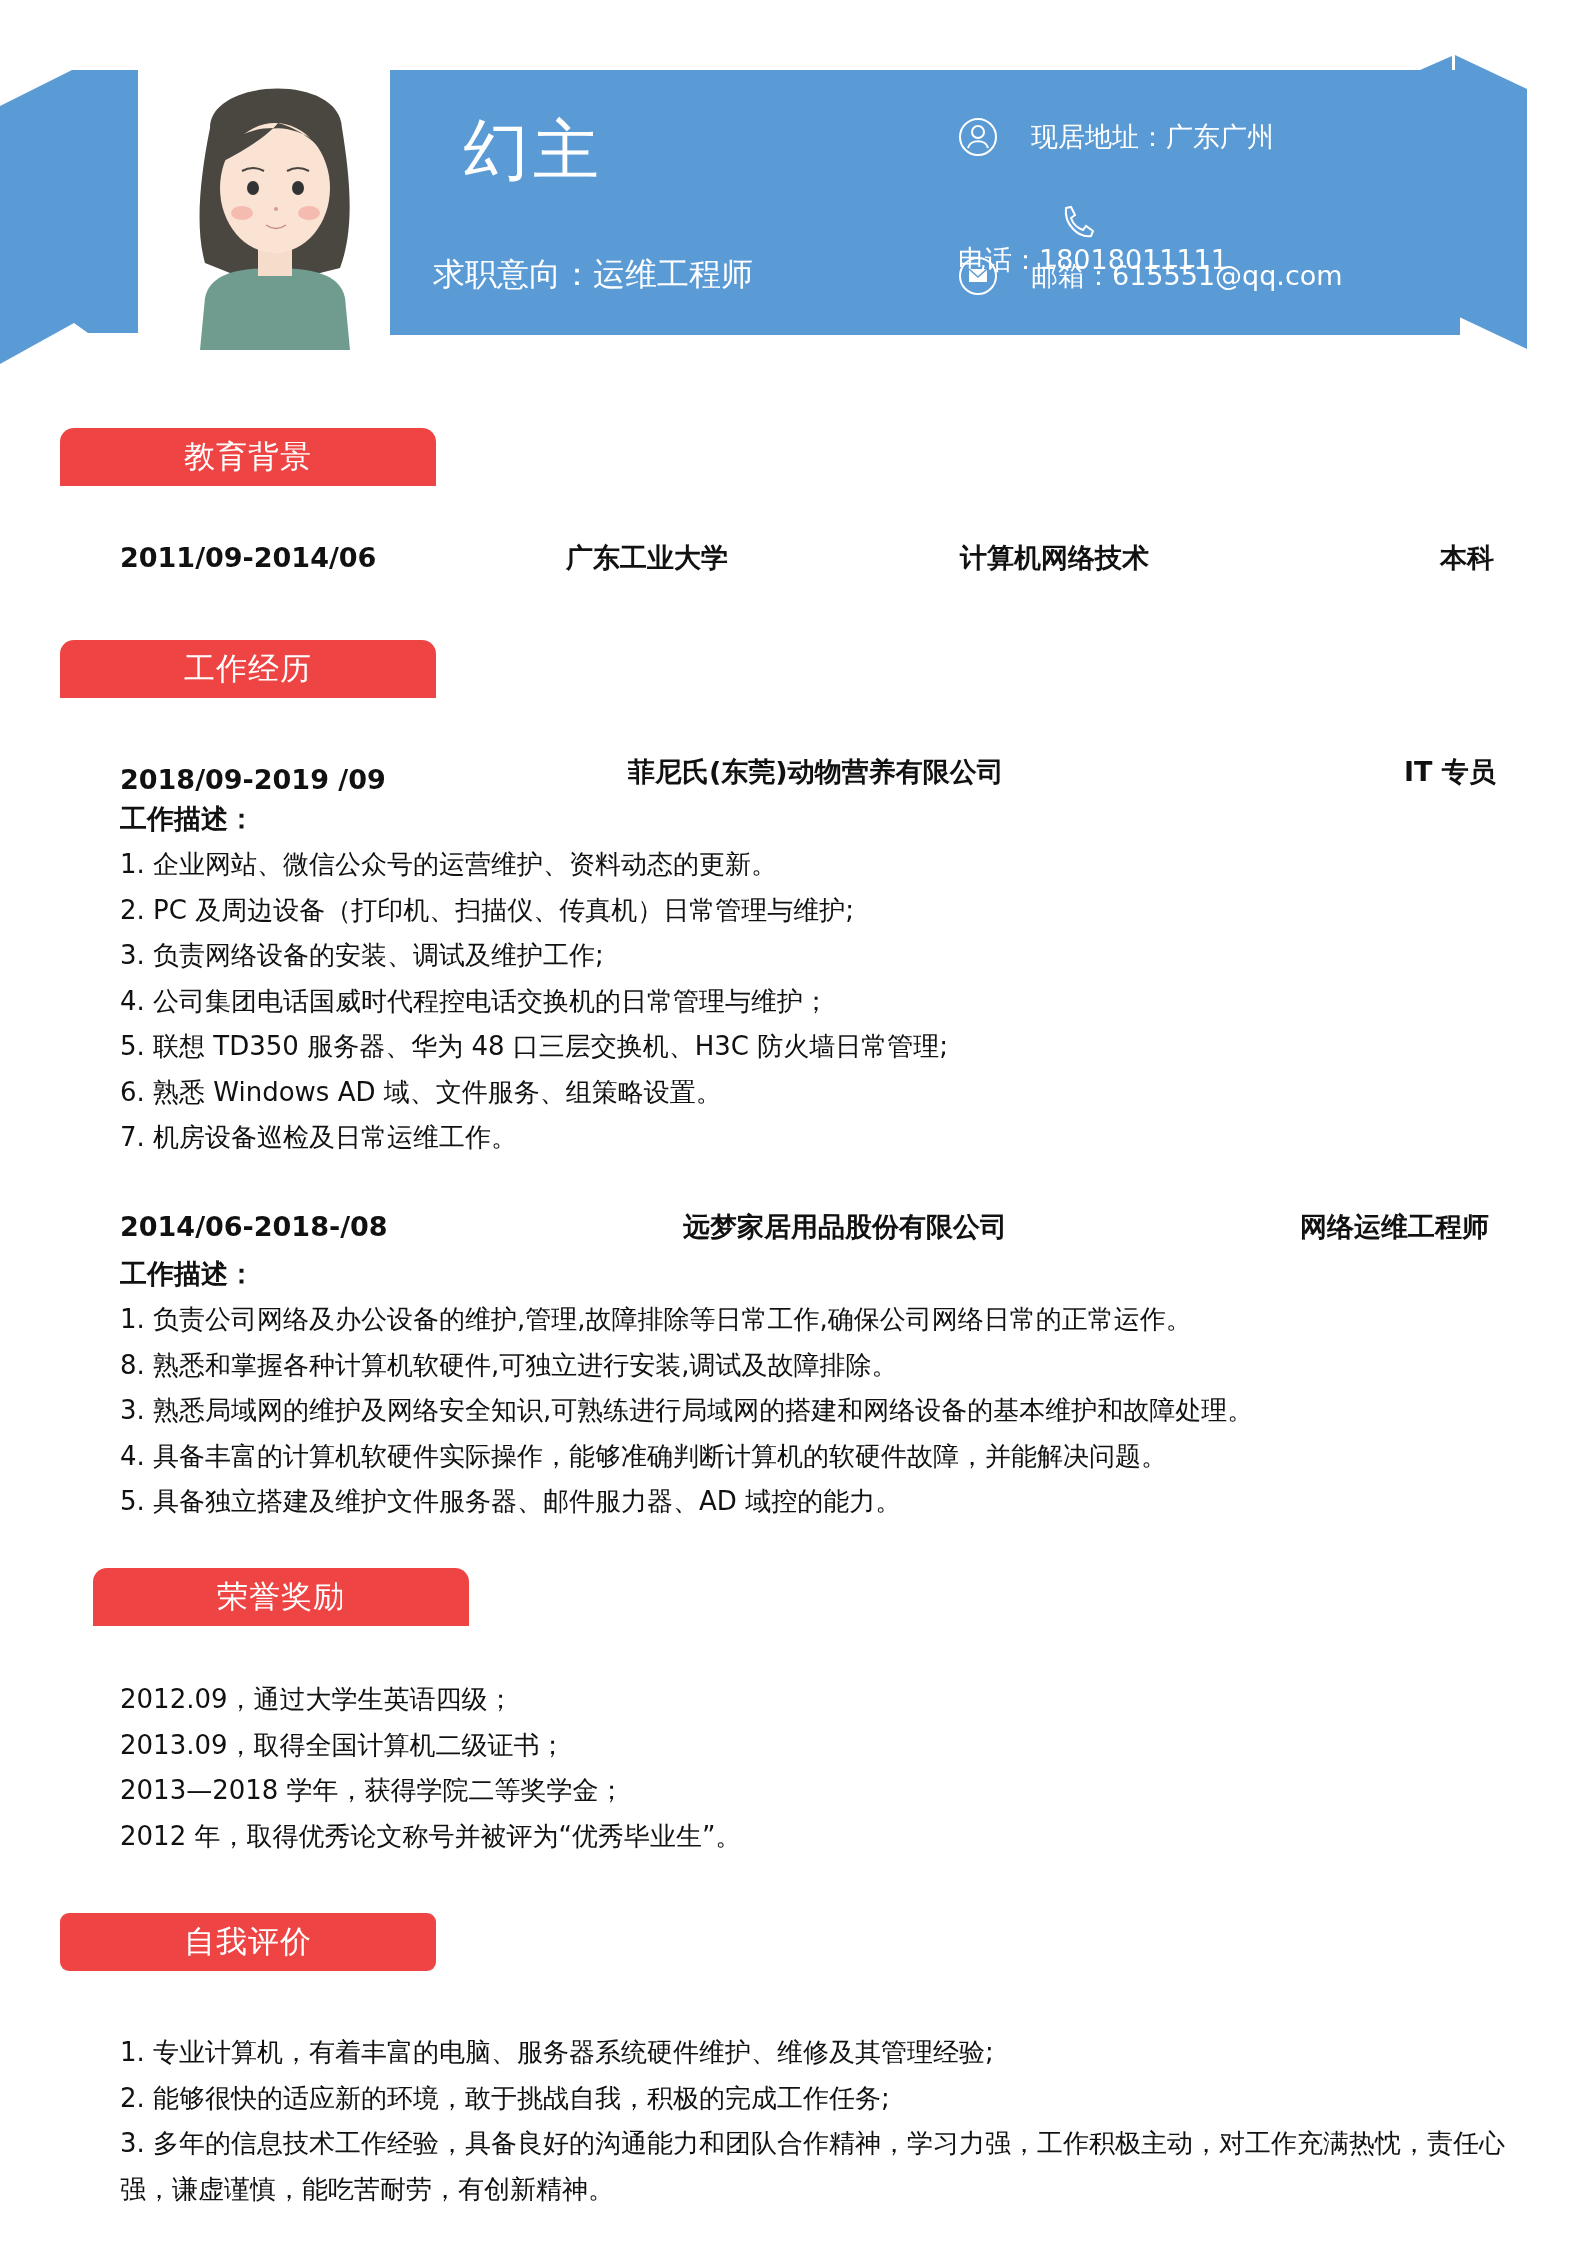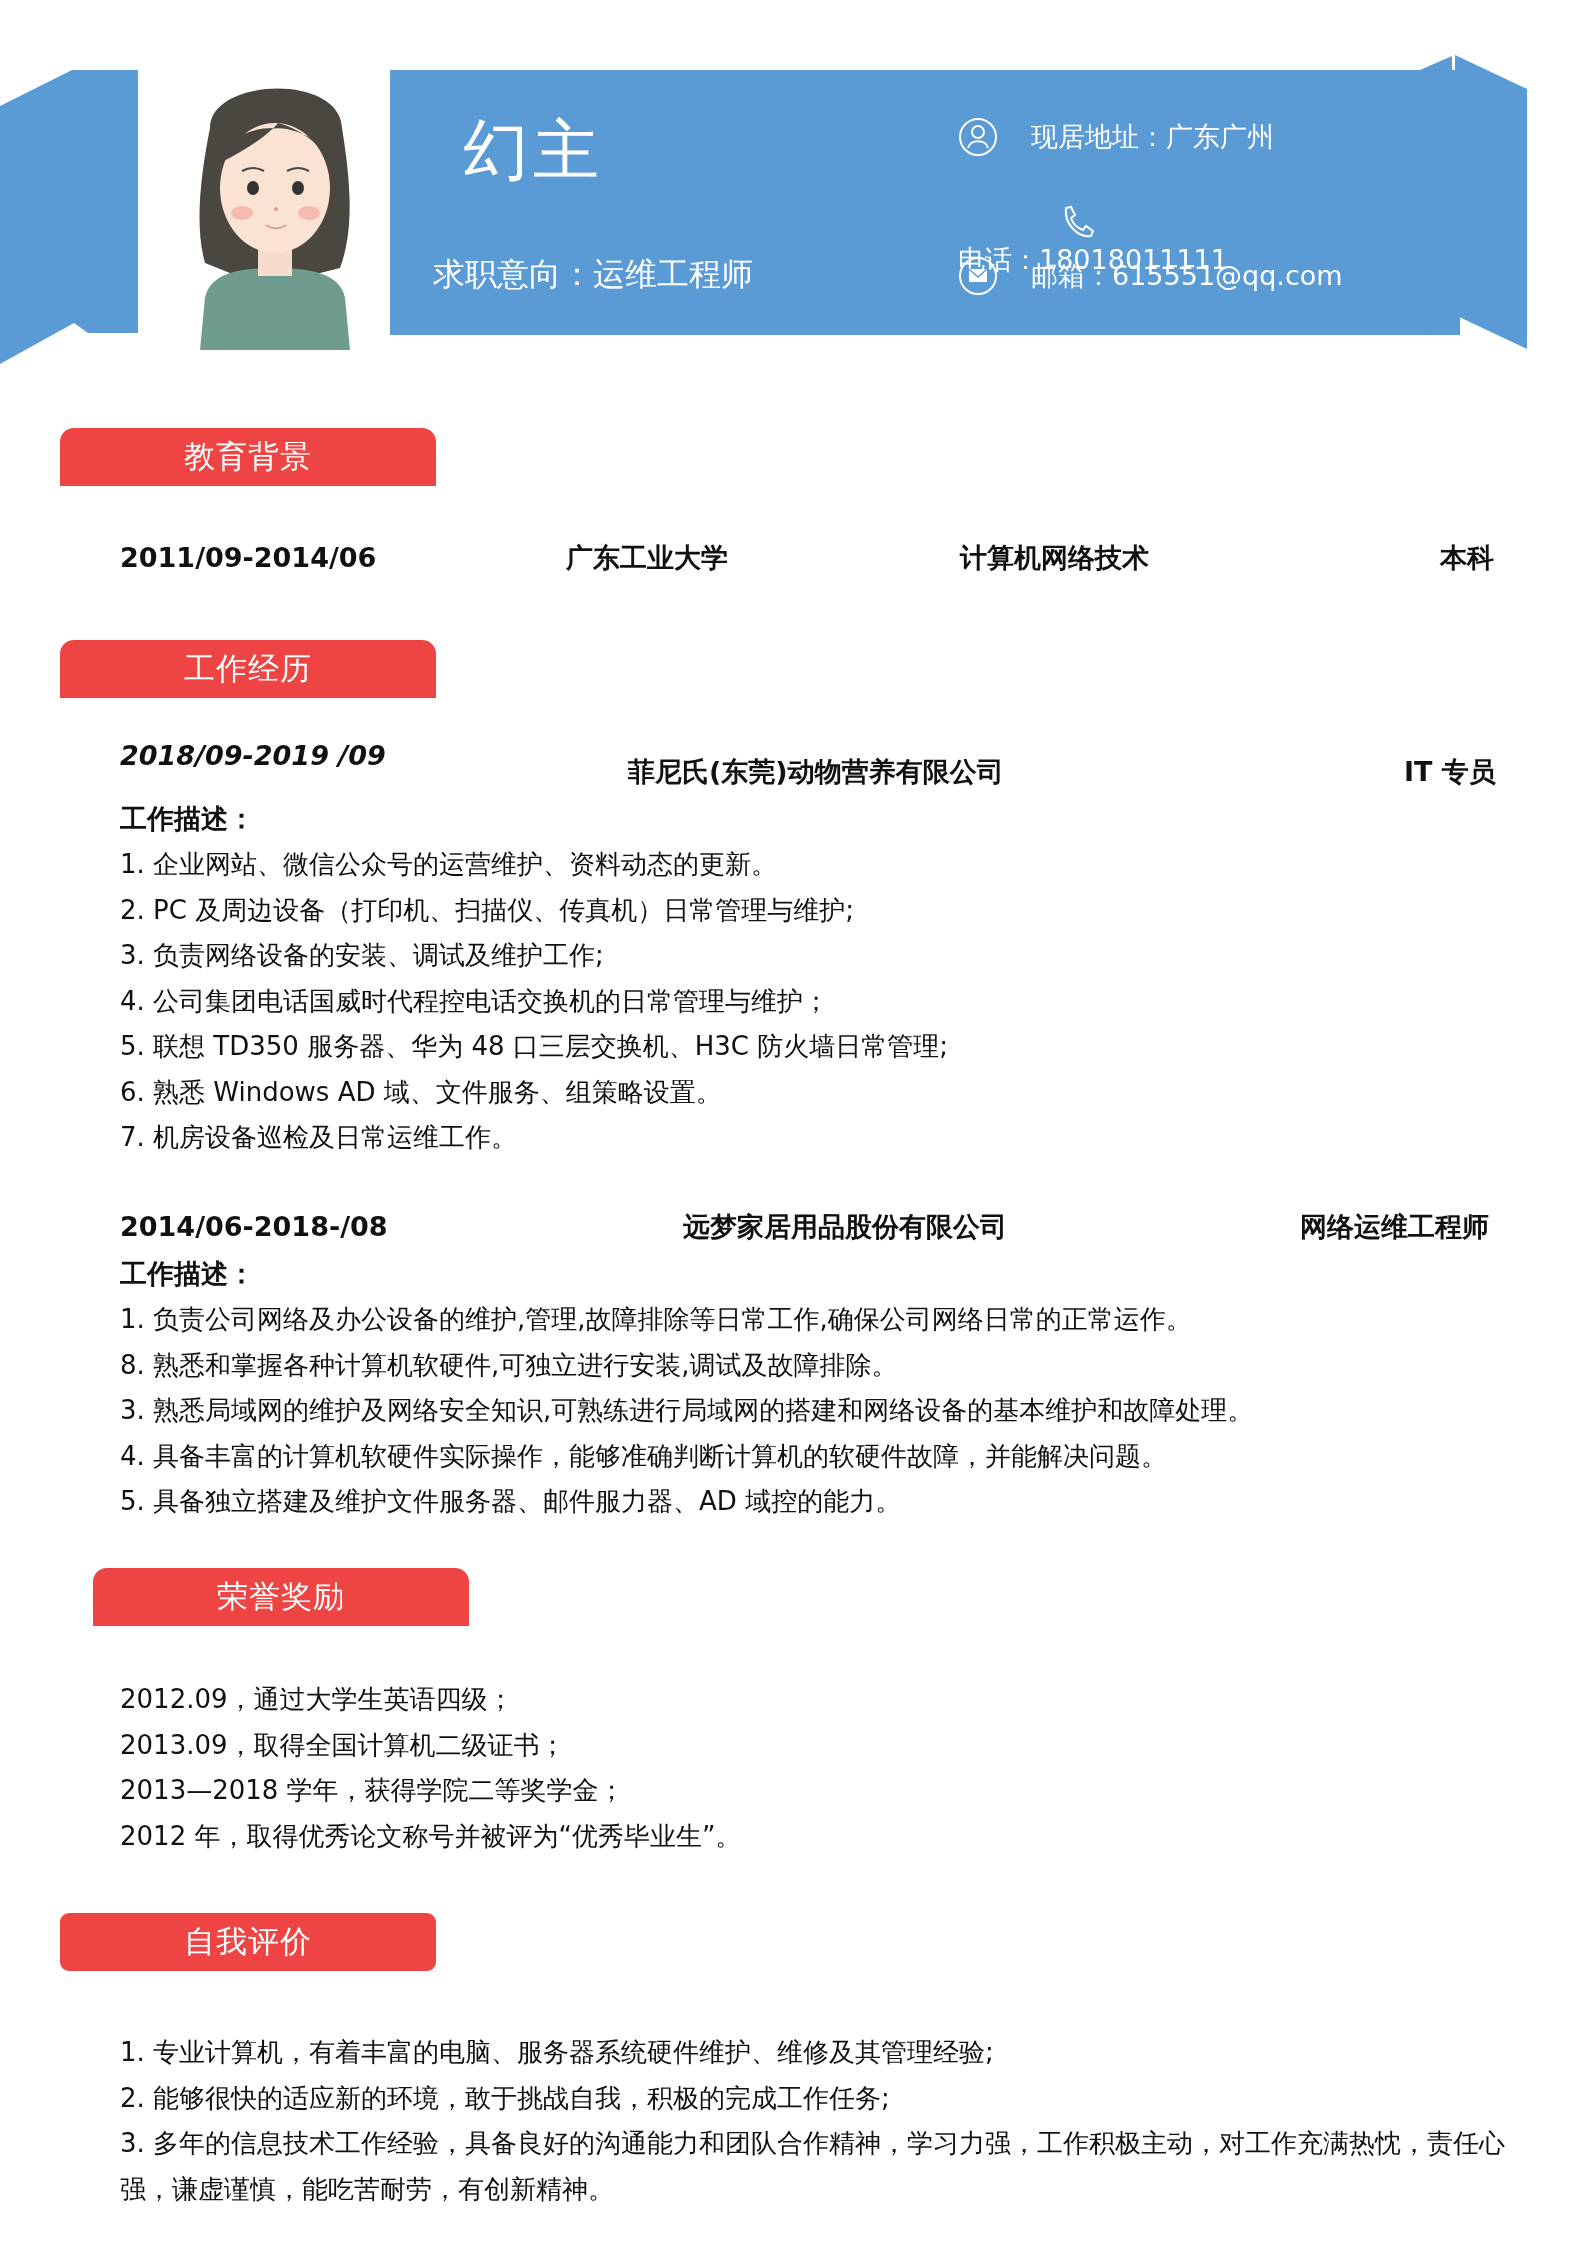--- a/index.html
+++ b/index.html
@@ -95,21 +95,21 @@
 </div>
 
 <div class="sec" style="left:60px; top:428px;">教育背景</div>
 <div class="row" style="left:120px; top:544px;">2011/09-2014/06</div>
 <div class="row" style="left:566px; top:544px;">广东工业大学</div>
 <div class="row" style="left:960px; top:544px;">计算机网络技术</div>
 <div class="row" style="left:1440px; top:544px;">本科</div>
 
 <div class="sec" style="left:60px; top:640px;">工作经历</div>
 
-<div class="row" style="left:120px; top:742px;font-style:italic;">2018/09-2019 /09</div>
+<div class="row" style="left:120px; top:766px;">2018/09-2019 /09</div>
 <div class="row" style="left:628px; top:758px;">菲尼氏(东莞)动物营养有限公司</div>
 <div class="row" style="left:1404px; top:758px;">IT 专员</div>
 <div class="lbl" style="left:120px; top:805px;">工作描述：</div>
 <ul class="list" style="top:842px;">
   <li>1.  企业网站、微信公众号的运营维护、资料动态的更新。</li>
   <li>2. PC 及周边设备（打印机、扫描仪、传真机）日常管理与维护;</li>
   <li>3.  负责网络设备的安装、调试及维护工作;</li>
   <li>4.  公司集团电话国威时代程控电话交换机的日常管理与维护；</li>
   <li>5.  联想 TD350 服务器、华为 48 口三层交换机、H3C 防火墙日常管理;</li>
   <li>6.  熟悉 Windows AD 域、文件服务、组策略设置。</li>

